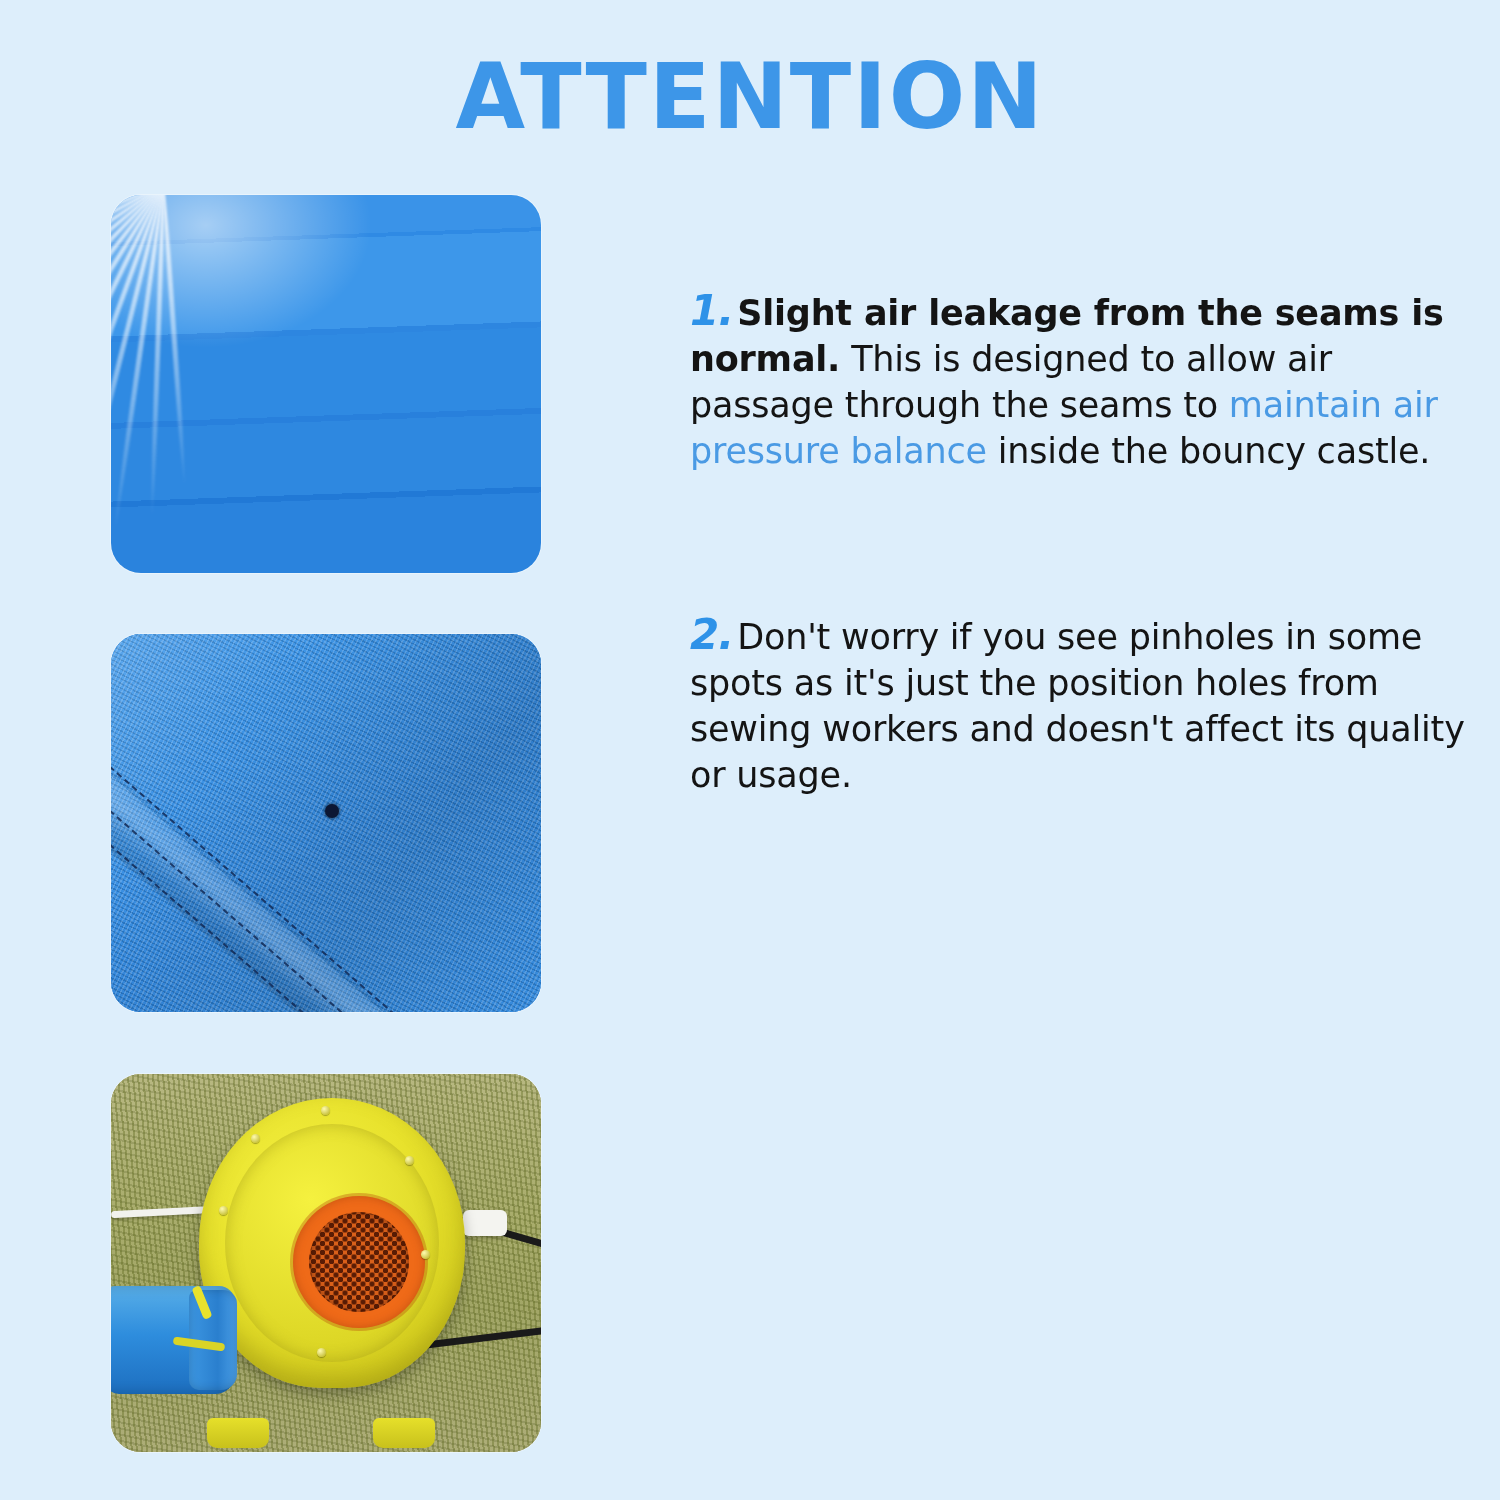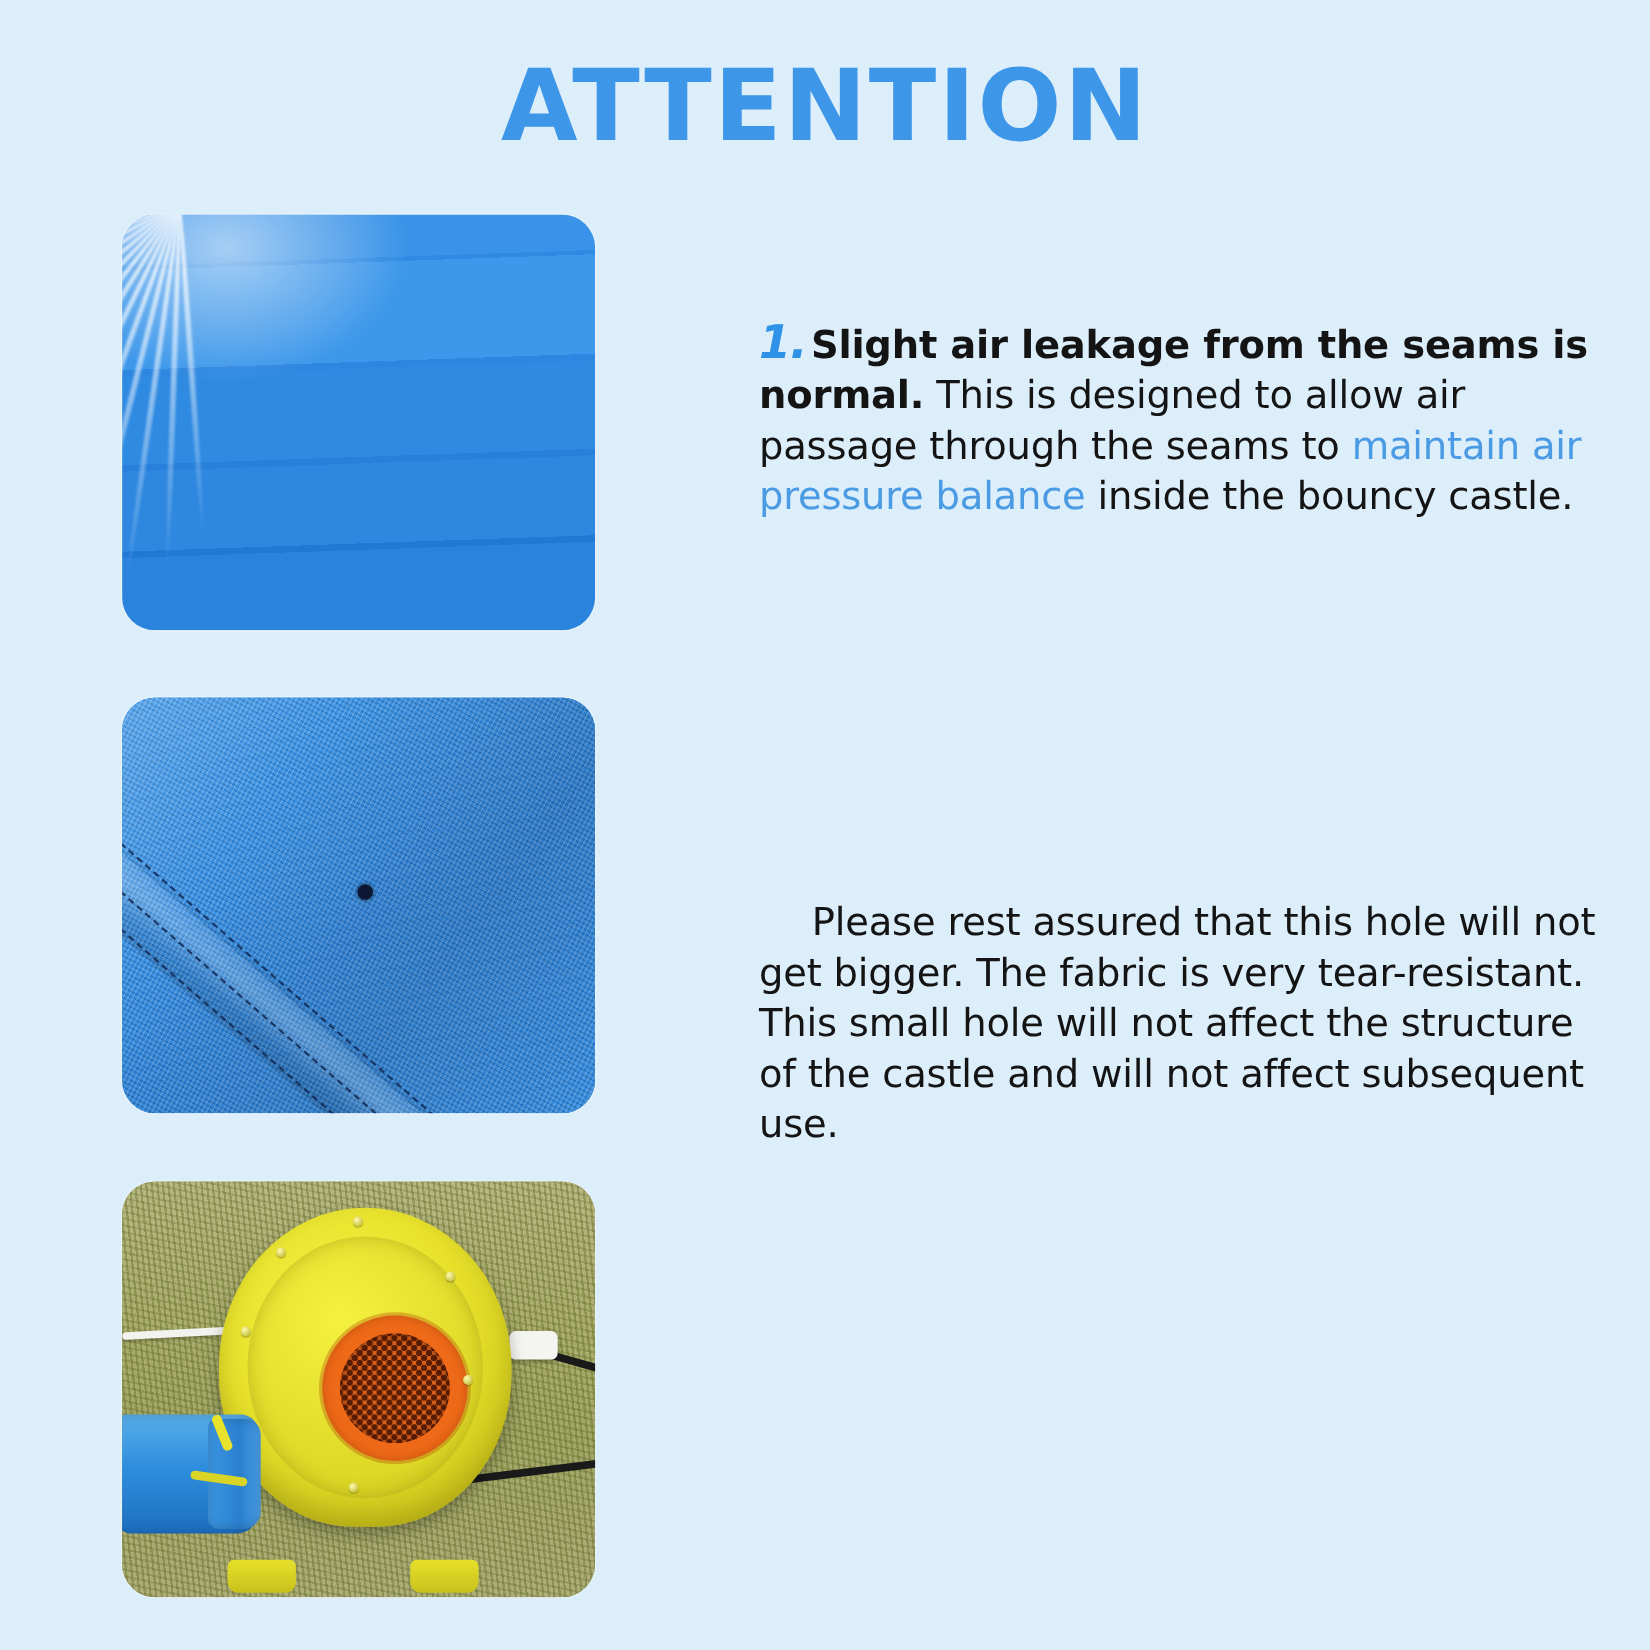--- a/index.html
+++ b/index.html
@@ -362,17 +362,19 @@
     <div class="hose-strap2"></div>
   </div>
 </div>
 
 <div class="text-col">
 
   <div class="note" id="note-1">
     <span class="num">1.</span><span class="b">Slight air leakage from the seams is normal.</span><span> This is designed to allow air passage through the seams to </span><span class="accent">maintain air pressure balance</span><span> inside the bouncy castle.</span>
   </div>
 
-
-  <div class="para2">Please rest assured that this hole will not get bigger. The fabric is very tear-resistant. This small hole will not affect the structure of the castle and will not affect subsequent use.</div>
+  <div class="note" id="note-2">
+    <span class="num">2.</span><span>Don't worry if you see pinholes in some spots as it's just the position holes from sewing workers and doesn't affect its quality or usage.</span>
+  </div>
+
 
 
 </div>
 
 </body></html>

